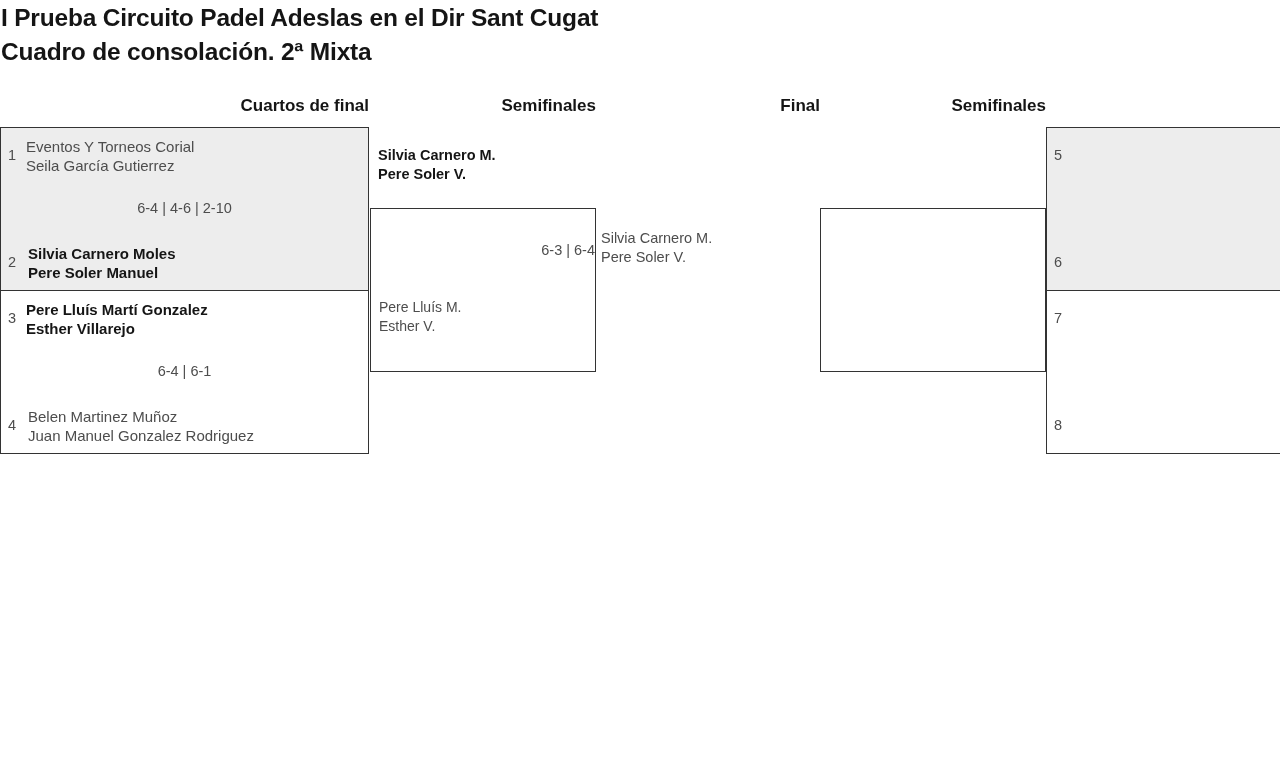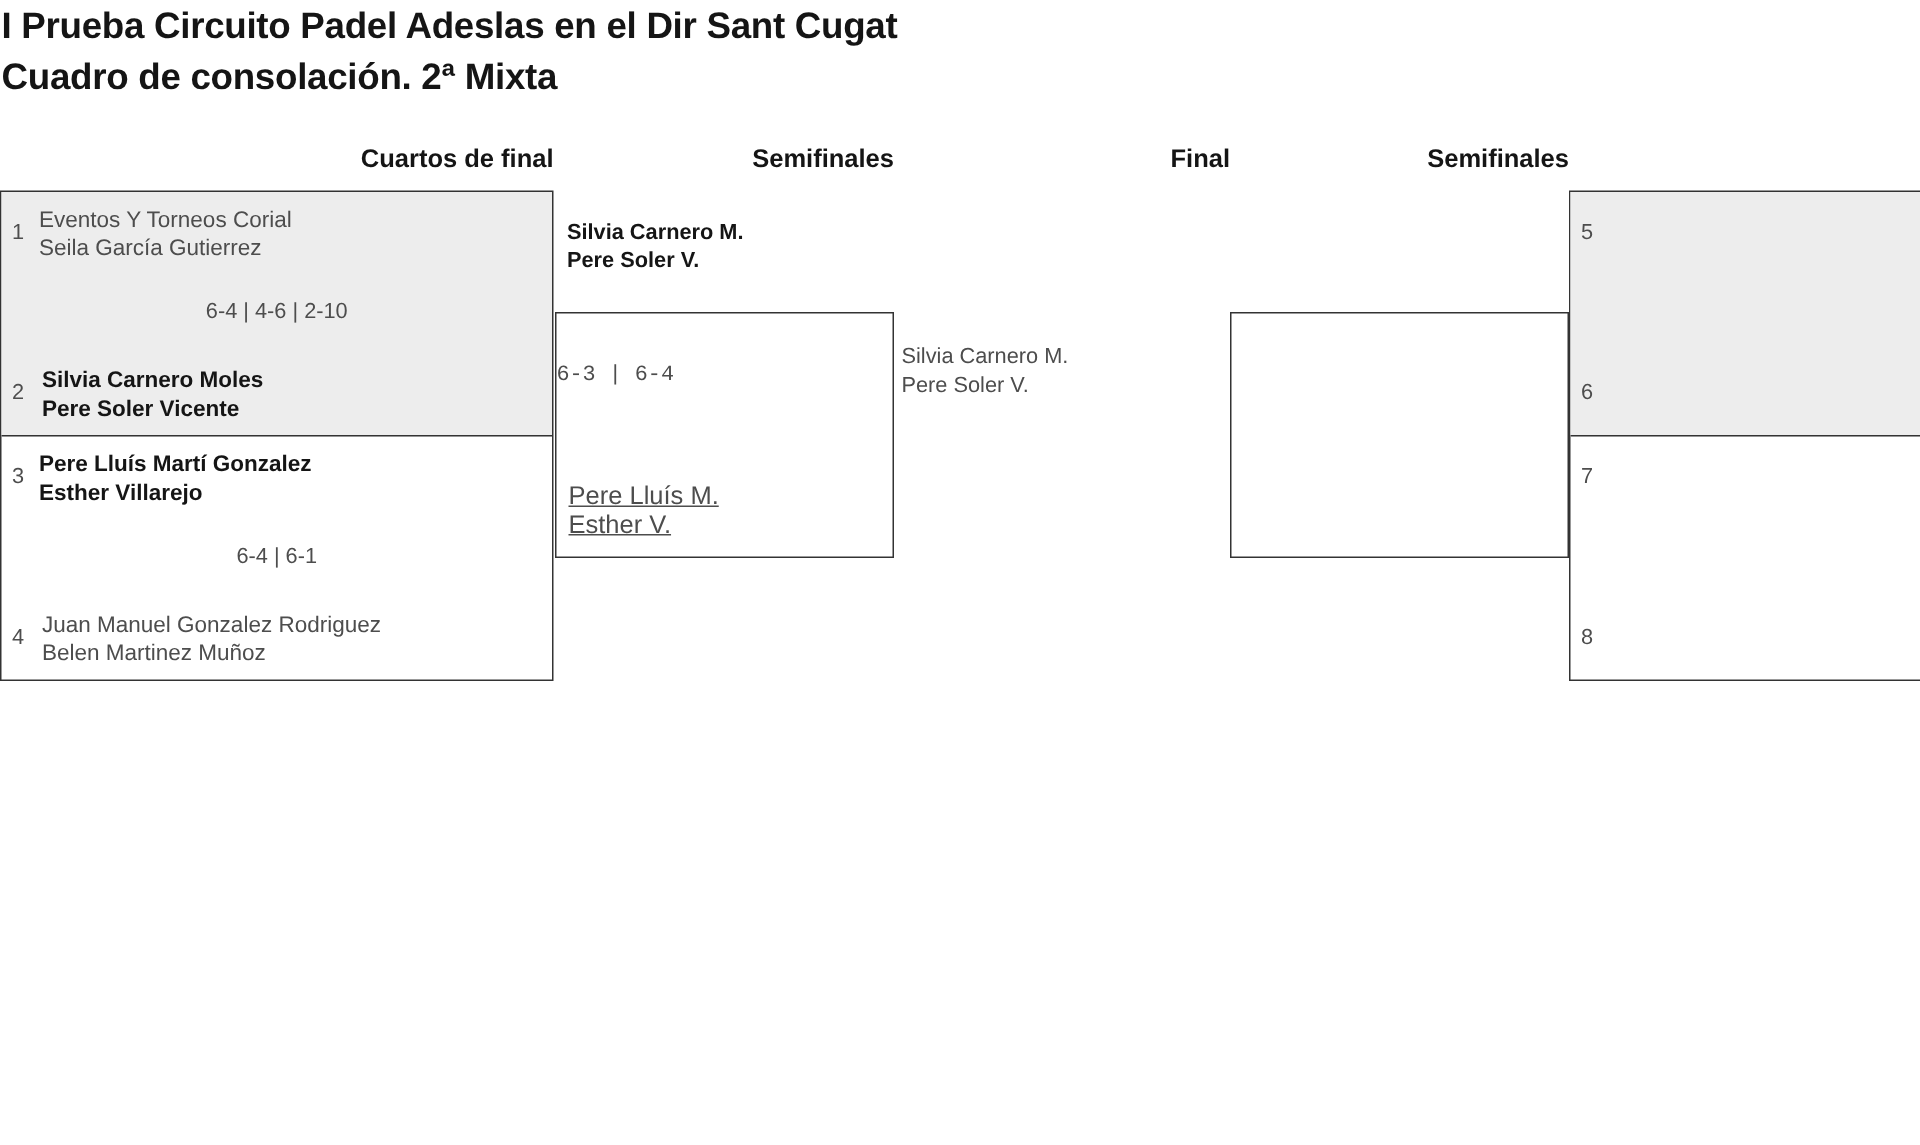--- a/index.html
+++ b/index.html
@@ -68,26 +68,26 @@
     position:absolute;top:208px;width:226px;height:164px;background:#ffffff;
     border:1px solid var(--border-color);box-sizing:border-box;
   }
   .sf-left{left:370px;}
   .sf-right{left:820px;}
   .sf-team-top{
     position:absolute;left:378px;top:146px;font-size:14.5px;line-height:19px;
     font-weight:bold;color:var(--text-dark);white-space:nowrap;
   }
   .sf-score{
-    position:absolute;left:0;right:0;top:33px;text-align:left;
-    font-size:14.5px;color:var(--text-gray);font-family:Liberation Mono, monospace;
+    position:absolute;left:0;right:0;top:33px;text-align:right;
+    font-size:14.5px;color:var(--text-gray);
   }
   .sf-team-bottom{
-    position:absolute;left:8px;top:112px;font-size:17px;line-height:19px;
-    color:var(--text-gray);white-space:nowrap;text-decoration:underline;
+    position:absolute;left:8px;top:89px;font-size:14px;line-height:19px;
+    color:var(--text-gray);white-space:nowrap;
   }
   .final-team{
     position:absolute;left:601px;top:229px;font-size:14.5px;line-height:19px;
     color:var(--text-gray);white-space:nowrap;
   }
 </style>
 </head>
 <body>
 
 <div class="stage">
@@ -108,34 +108,34 @@
     <div class="half half-top">
       <div class="seed seed-top">1</div>
       <div class="team team-top">
         <div>Eventos Y Torneos Corial</div>
         <div>Seila García Gutierrez</div>
       </div>
       <div class="score">6-4 | 4-6 | 2-10</div>
       <div class="seed seed-bottom">2</div>
       <div class="team team-bottom winner">
         <div>Silvia Carnero Moles</div>
-        <div>Pere Soler Vicente</div>
+        <div>Pere Soler Manuel</div>
       </div>
     </div>
     <div class="half">
       <div class="seed seed-top">3</div>
       <div class="team team-top winner">
         <div>Pere Lluís Martí Gonzalez</div>
         <div>Esther Villarejo</div>
       </div>
       <div class="score">6-4 | 6-1</div>
       <div class="seed seed-bottom">4</div>
       <div class="team team-bottom">
+        <div>Belen Martinez Muñoz</div>
         <div>Juan Manuel Gonzalez Rodriguez</div>
-        <div>Belen Martinez Muñoz</div>
       </div>
     </div>
   </div>
 
   <div class="sf-team-top">
     <div>Silvia Carnero M.</div>
     <div>Pere Soler V.</div>
   </div>
   <div class="sf-box sf-left">
     <div class="sf-score">6-3 | 6-4</div>

